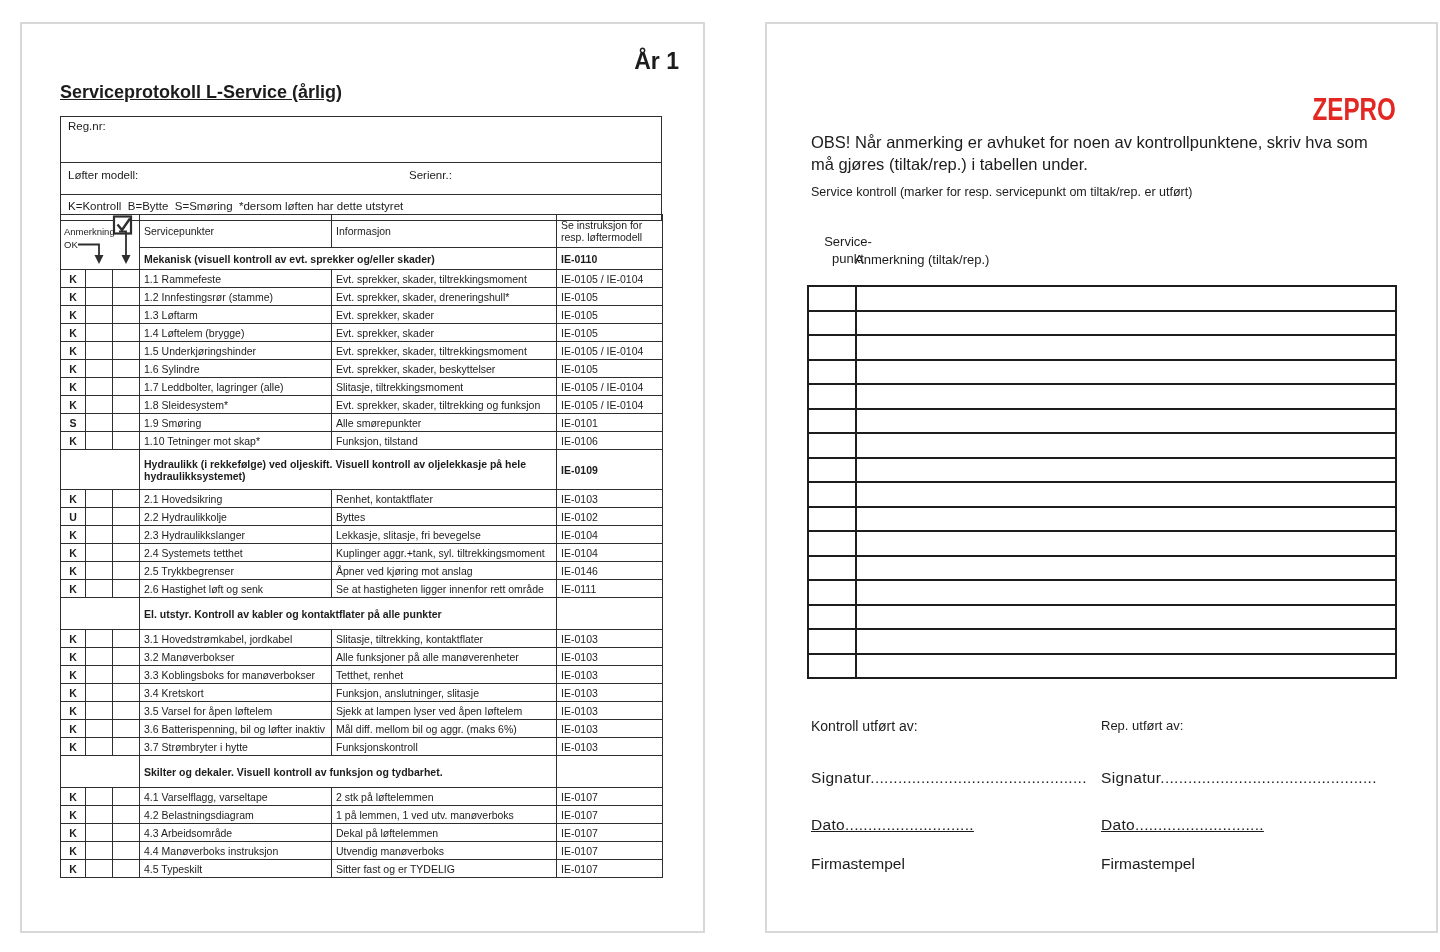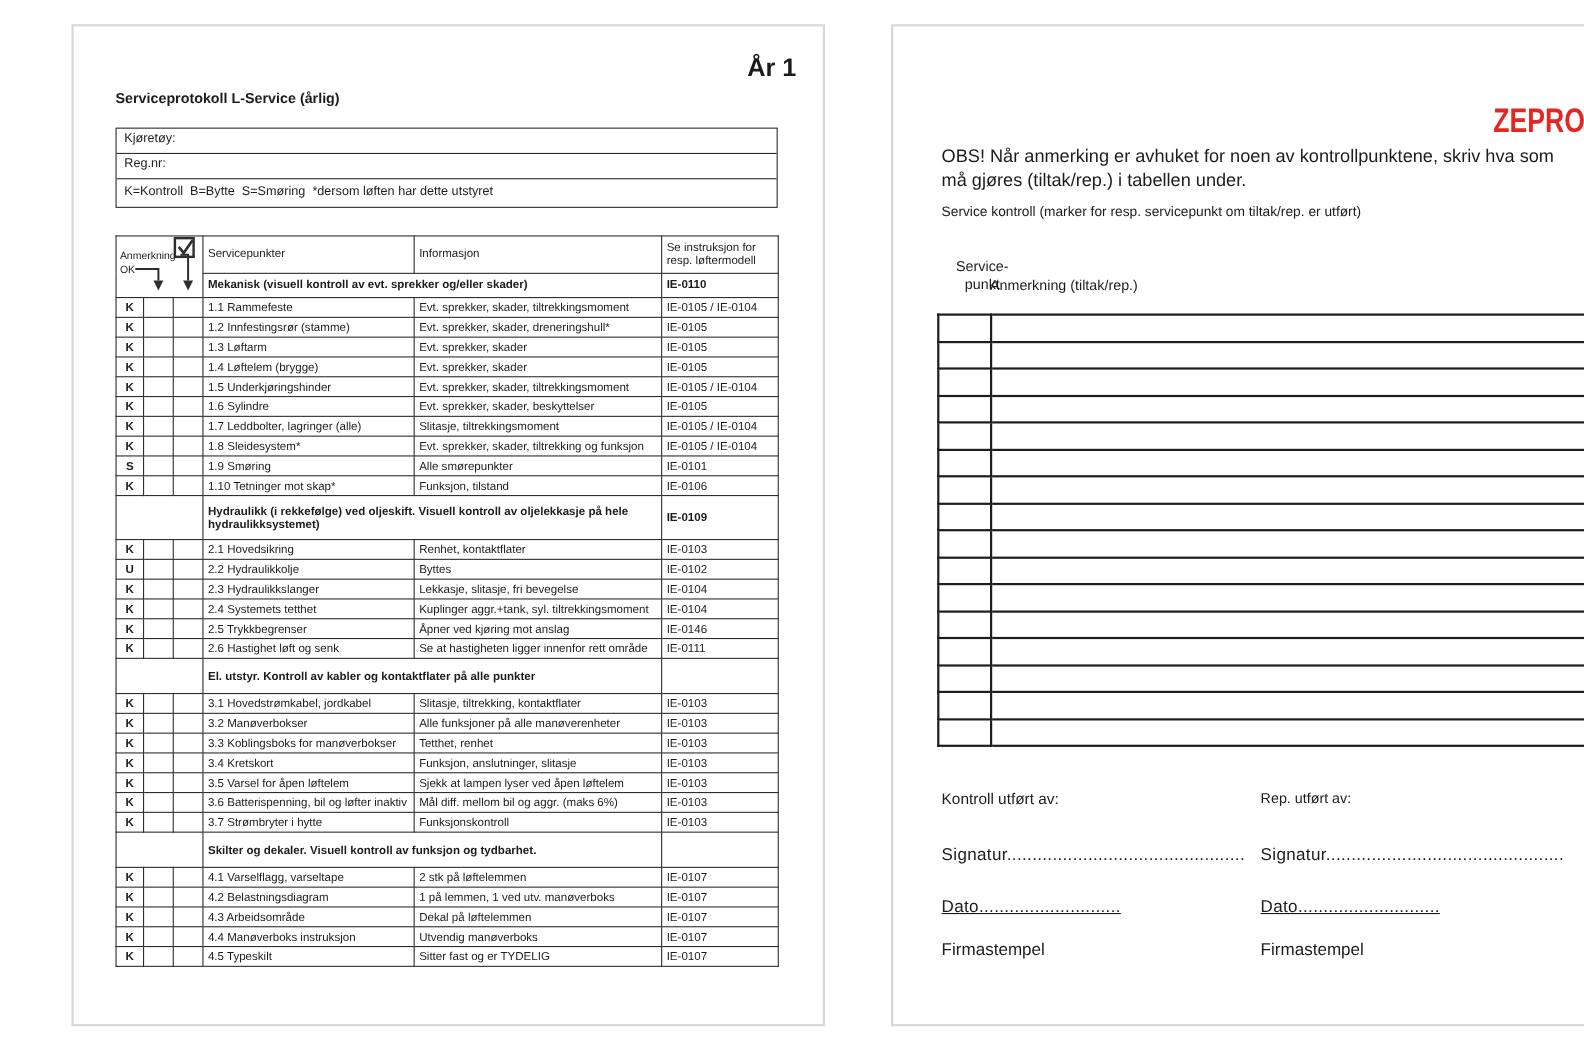--- a/index.html
+++ b/index.html
@@ -1,25 +1,25 @@
 <!DOCTYPE html>
 <html><head>
 <meta charset="utf-8">
 <style>
   * { margin:0; padding:0; box-sizing:border-box; }
   html,body { width:1440px; height:952px; background:#ffffff; font-family:"Liberation Sans", sans-serif; color:#1c1c1c; }
   .canvas { position:relative; width:1440px; height:952px; overflow:hidden; }
 
-  .page { position:absolute; top:22px; background:#fff; border:2px solid #d8d8d8;margin-left:45px; }
+  .page { position:absolute; top:22px; background:#fff; border:2px solid #d8d8d8; }
   .page-left  { left:20px;  width:685px; height:911px; }
   .page-right { left:765px; width:673px; height:911px; }
 
   
   .year-label { position:absolute; top:24px; right:24px; font-size:23px; font-weight:bold; }
-  .doc-title  { position:absolute; top:58px; left:38px; font-size:13px; font-weight:bold; }
+  .doc-title  { position:absolute; top:58px; left:38px; font-size:18px; font-weight:bold;text-decoration:underline; }
 
   .info-table { position:absolute; left:38px; top:92px; width:602px; border:1.5px solid #2e2e2e; font-size:11.5px; }
   .info-row-a { display:flex; height:45px; }
   .info-kunde { width:340px; border-right:1.5px solid #2e2e2e; padding:4px 7px; }
   .info-right { flex:1; display:flex; flex-direction:column; }
   .info-kjoretoy { height:23px; border-bottom:1.5px solid #2e2e2e; padding:3px 7px; }
   .info-regnr    { flex:1; padding:3px 7px; }
   .info-row-b { position:relative; height:32px; border-top:1.5px solid #2e2e2e; padding:6px 7px; }
   .info-serienr { position:absolute; left:348px; top:6px; }
   .info-row-c { height:26px; border-top:1.5px solid #2e2e2e; padding:5px 7px; white-space:pre; }
@@ -61,23 +61,26 @@
 
 <div class="canvas">
 
   <div class="page page-left">
     <div class="year-label">År 1</div>
     <div class="doc-title">Serviceprotokoll L-Service (årlig)</div>
 
     <div class="info-table">
       <div class="info-row-a">
         <div class="info-right">
-          <div class="info-kjoretoy">Kjøretøy:</div>
           <div class="info-regnr">Reg.nr:</div>
         </div>
+      </div>
+      <div class="info-row-b">
+        <span>Løfter modell:</span>
+        <span class="info-serienr">Serienr.:</span>
       </div>
       <div class="info-row-c">K=Kontroll  B=Bytte  S=Smøring  *dersom løften har dette utstyret</div>
     </div>
 
     <table class="main">
       <colgroup>
         <col style="width:25px">
           <col style="width:27px">
           <col style="width:27px">
         <col style="width:192px">

